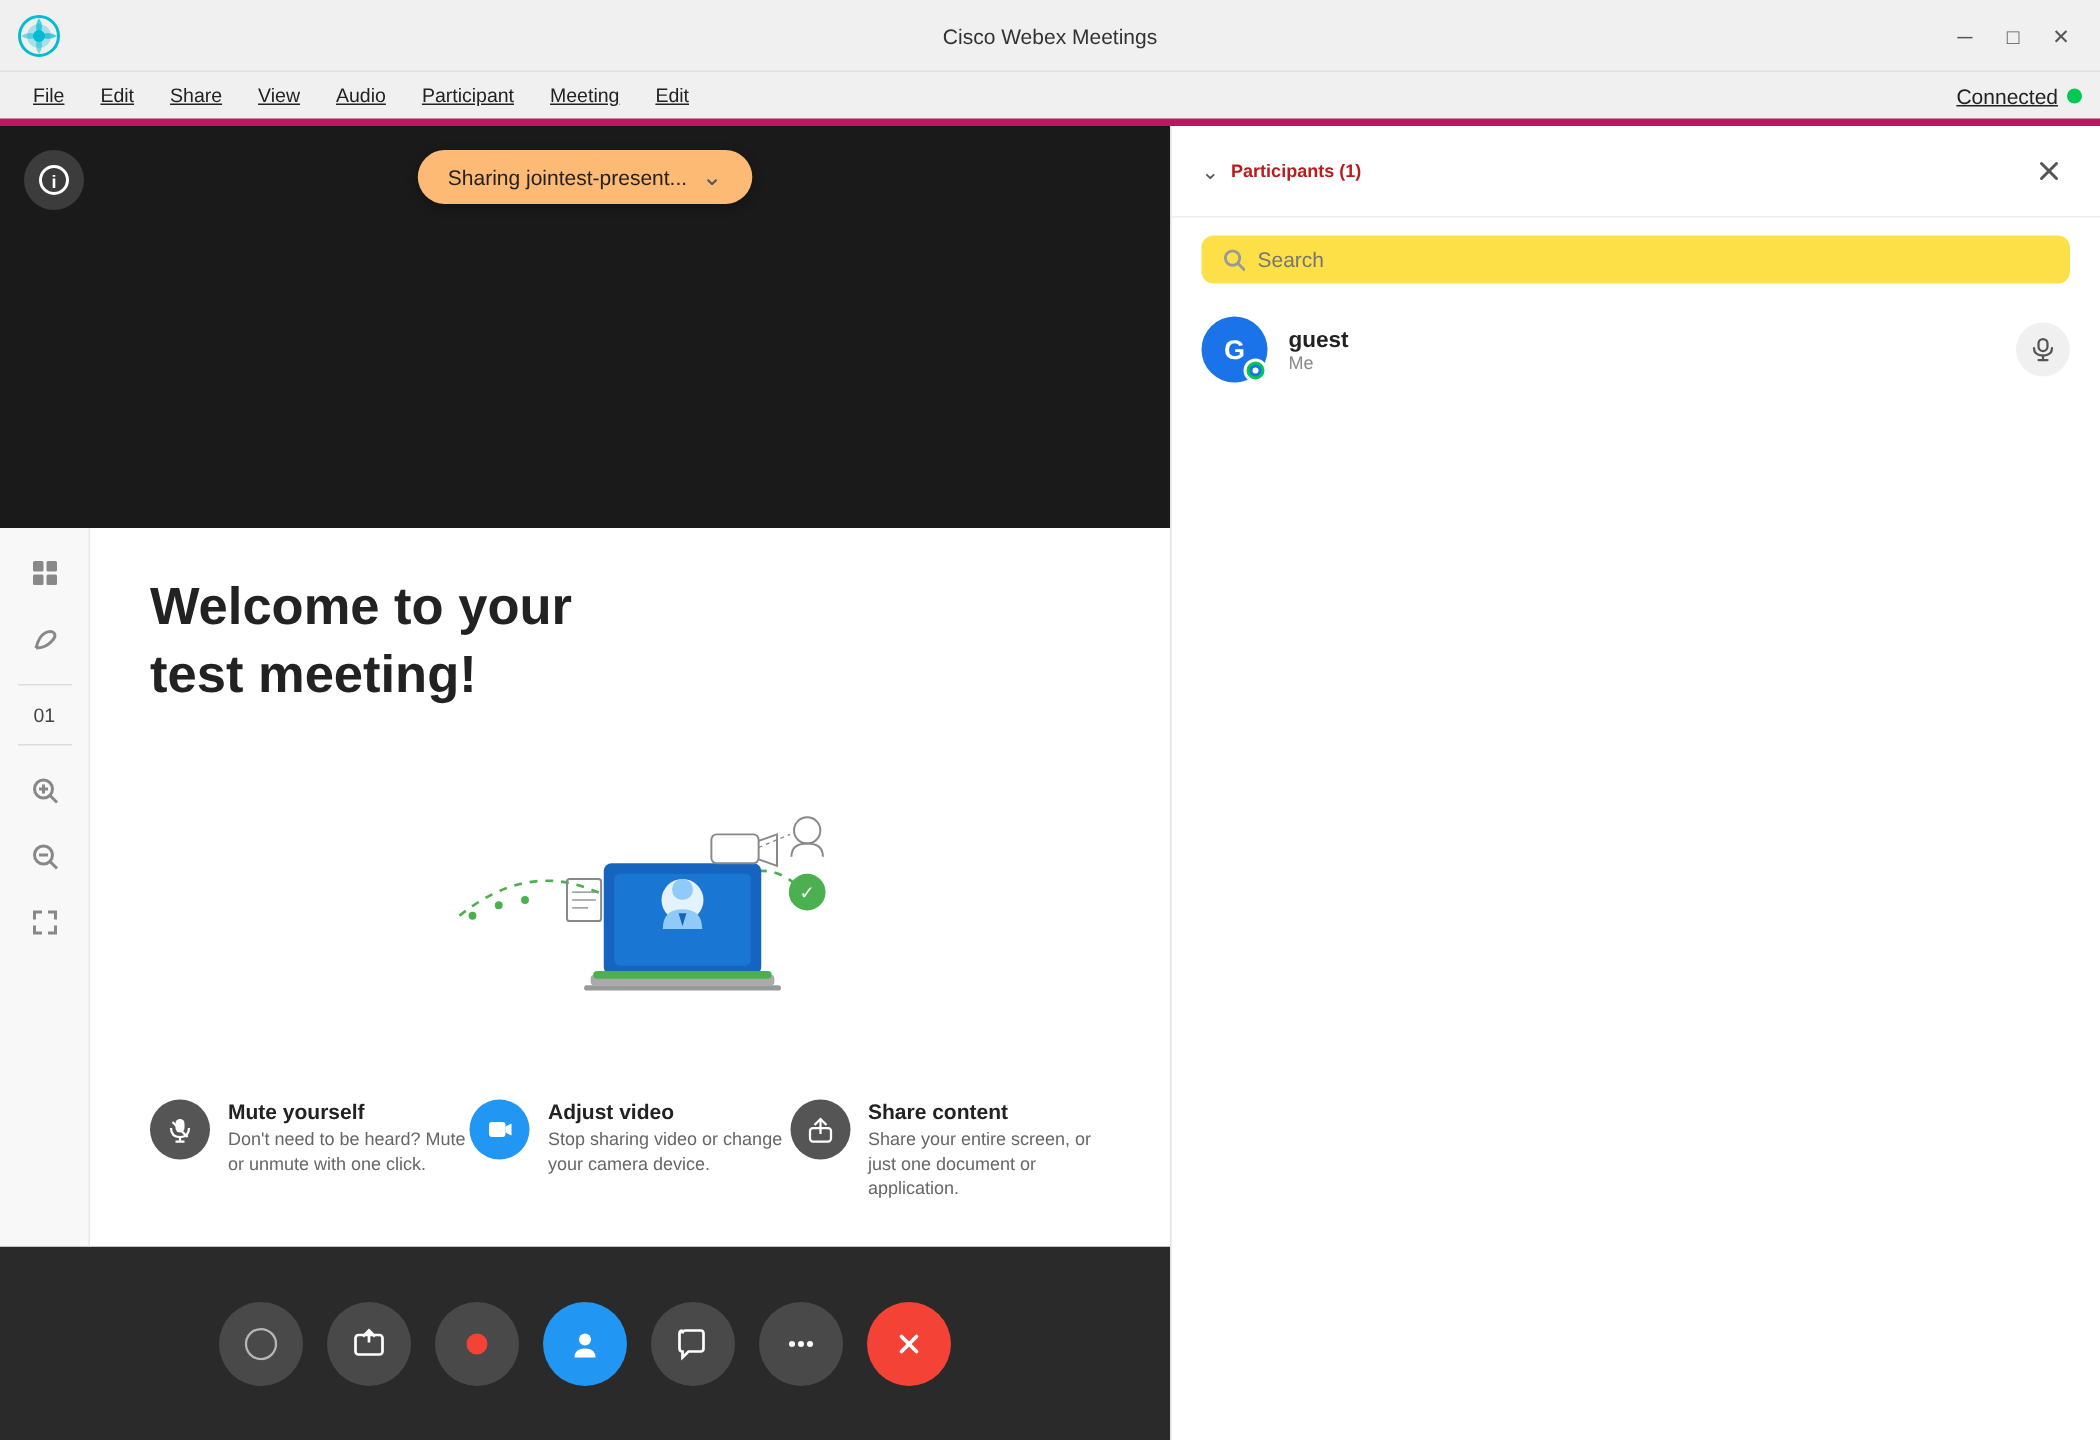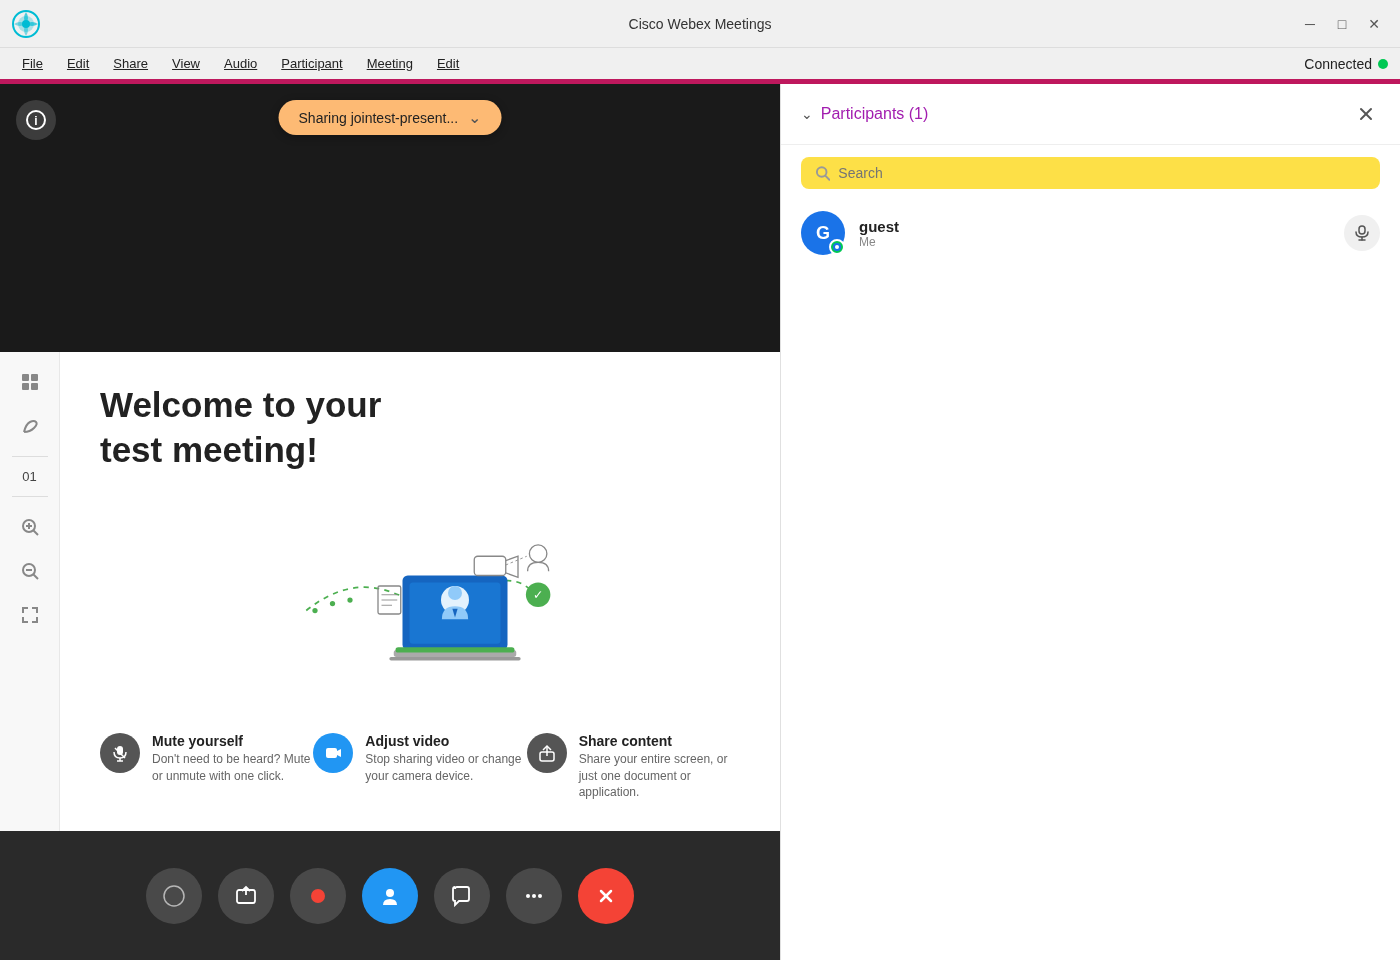--- a/index.html
+++ b/index.html
@@ -27,21 +27,21 @@
       background: #f0f0f0;
       display: flex;
       align-items: center;
       padding: 0 12px;
       border-bottom: 5px solid #be185d;
       justify-content: space-between;
     }
     .menu-items { display: flex; gap: 4px; }
     .menu-item { padding: 4px 10px; font-size: 13px; color: #222; cursor: pointer; border-radius: 4px; }
     .menu-item.underlined { text-decoration: underline; }
-    .connected-badge { display: flex; align-items: center; gap: 6px; font-size: 14px; color: #222; }
+    .connected-badge { display: flex; align-items: center; gap: 6px; font-size: 14px; color: #222; text-decoration: underline; }
     .connected-dot { width: 10px; height: 10px; background: #00c853; border-radius: 50%; }
 
     
     .main-layout {
       display: flex;
       height: calc(960px - 84px);
     }
 
     
     .meeting-area {
@@ -196,21 +196,21 @@
     }
     .panel-header {
       padding: 16px 20px;
       display: flex;
       align-items: center;
       justify-content: space-between;
       border-bottom: 1px solid #eee;
     }
     .panel-header-left { display: flex; align-items: center; gap: 8px; }
     .panel-chevron { color: #555; font-size: 14px; cursor: pointer; }
-    .panel-title { font-size: 16px; font-weight: 400; color: #a21caf; }
+    .panel-title { font-size: 12px; font-weight: 700; color: #b91c1c; }
     .panel-close-btn {
       width: 28px; height: 28px;
       border: none; background: transparent;
       cursor: pointer; font-size: 18px; color: #555;
       display: flex; align-items: center; justify-content: center;
       border-radius: 4px;
     }
 
     .search-box {
       margin: 12px 20px;

